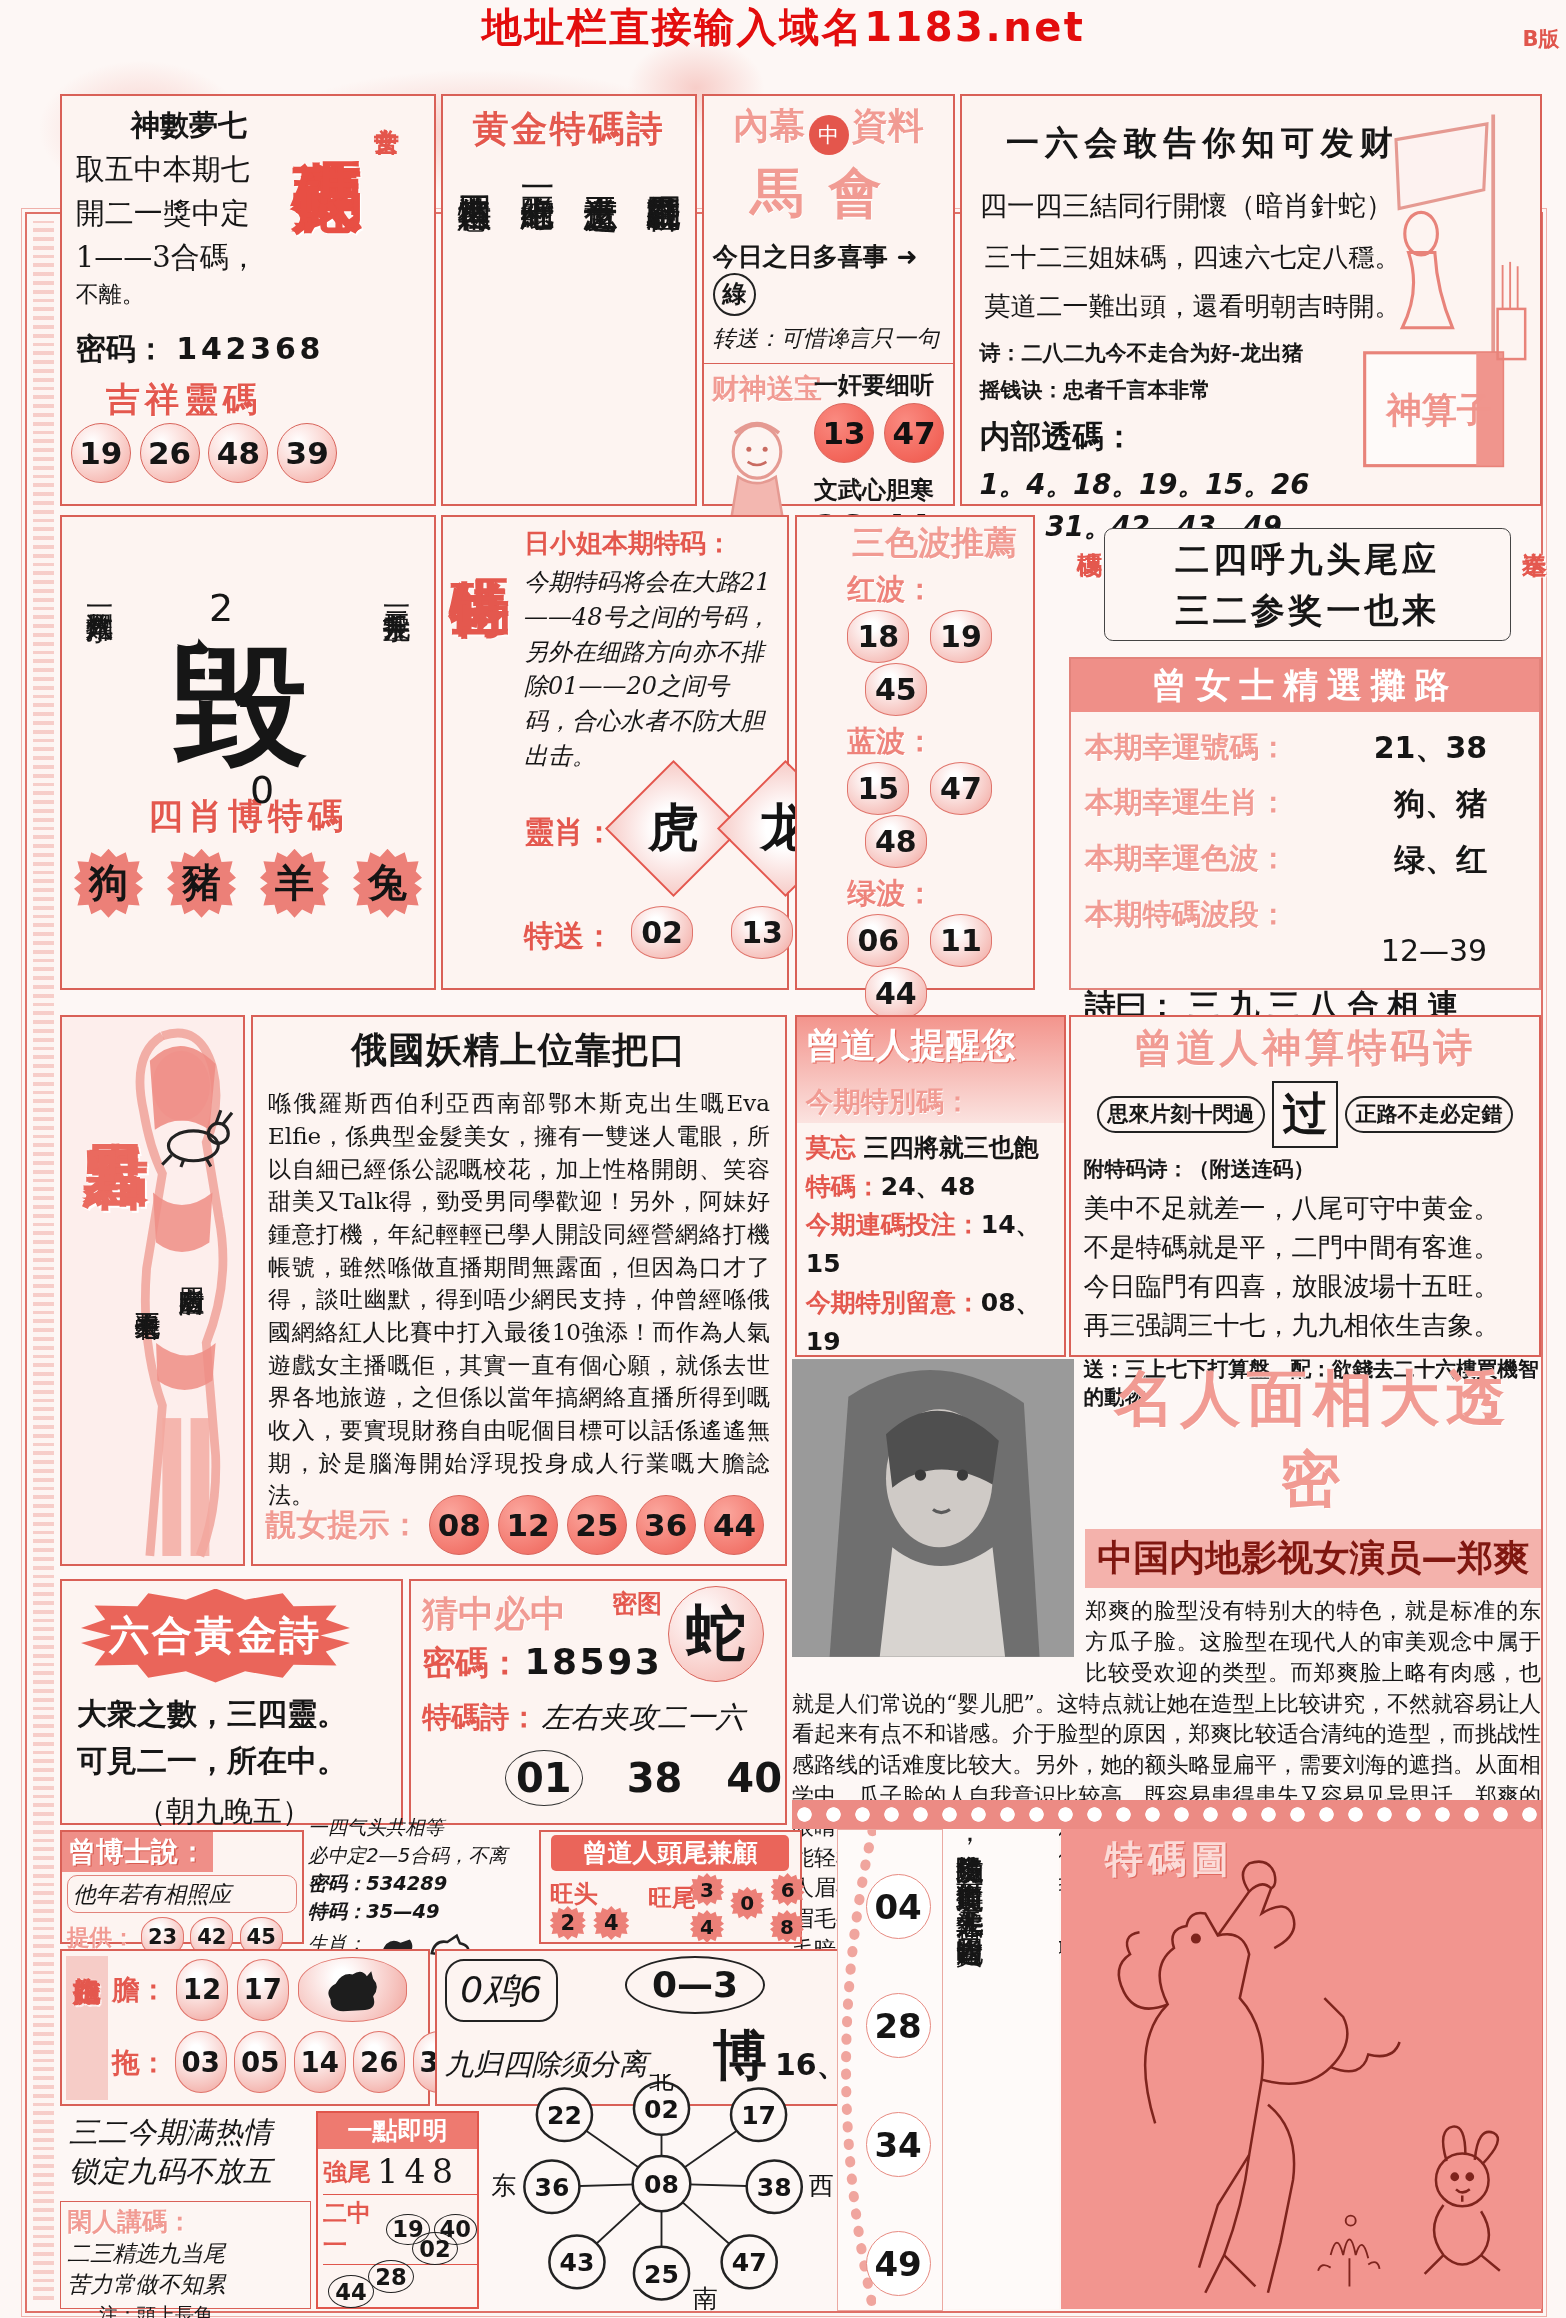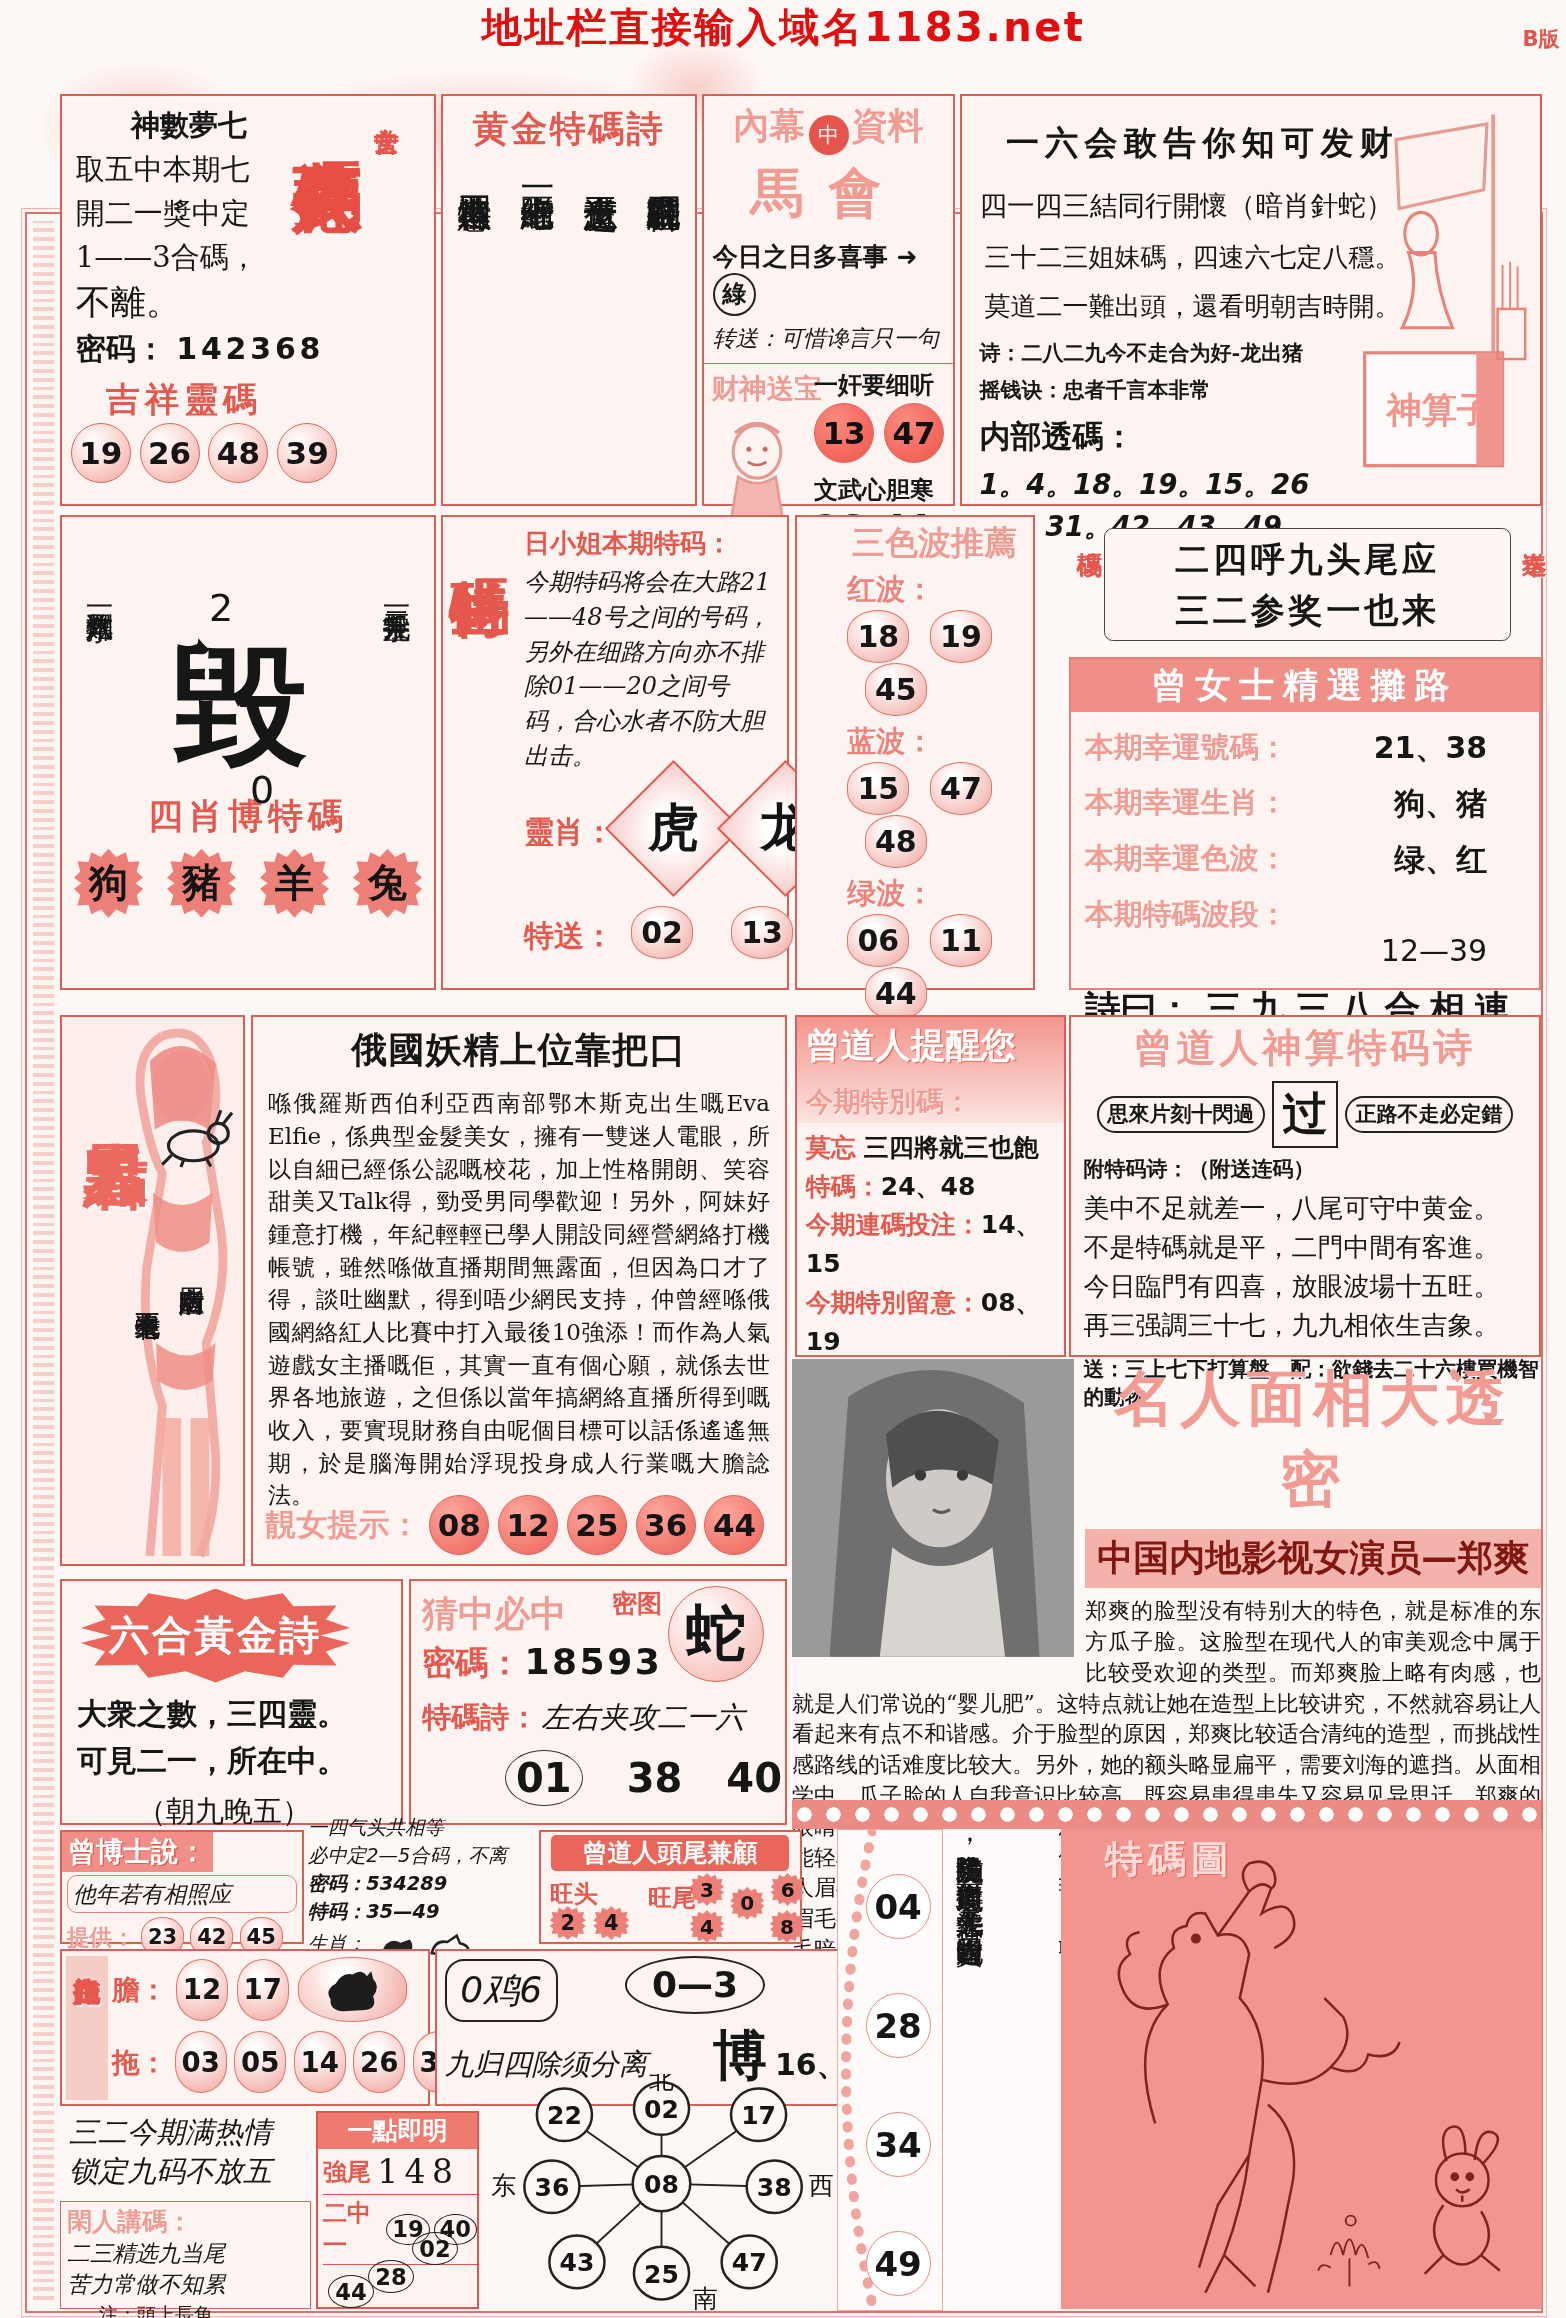--- a/index.html
+++ b/index.html
@@ -50,21 +50,21 @@
   <div class="abs smudge" style="left:627px;top:38px;width:138px;height:100px;"></div>
 
   <div class="abs" style="left:25px;top:212px;width:1514px;height:2097px;border:2.5px solid #df7168;outline:1.9px solid #efb0aa;outline-offset:3.8px;"></div>
   <div class="abs lace" style="left:33px;top:221px;width:21px;height:2079px;"></div>
 
   <div class="bx" style="left:60px;top:94px;width:376px;height:412px;">
     <div class="abs ser" style="left:69px;top:10px;font-size:29px;font-weight:bold;">神數夢七</div>
     <div class="abs ser" style="left:13.8px;top:54px;font-size:29px;">取五中本期七</div>
     <div class="abs ser" style="left:13.8px;top:98px;font-size:29px;">開二一獎中定</div>
     <div class="abs ser" style="left:13.8px;top:142px;font-size:29px;">1——3合碼，</div>
-    <div class="abs ser" style="left:13.8px;top:183px;font-size:35px;">不離。</div>
+    <div class="abs ser" style="left:13.8px;top:183px;font-size:23px;">不離。</div>
     <div class="abs" style="left:13.8px;top:233px;font-size:30px;font-weight:bold;">
       <span>密码：</span>
       <span style="letter-spacing:3.8px;">142368</span>
     </div>
     <div class="abs rt" style="left:44px;top:281px;font-size:34px;letter-spacing:5px;">吉祥靈碼</div>
     <div class="abs" style="left:8.8px;top:327px;display:flex;gap:8.8px;">
       <span class="cnum c92">19</span>
       <span class="cnum c92">26</span>
       <span class="cnum c92">48</span>
       <span class="cnum c92">39</span>
@@ -240,21 +240,21 @@
         <span class="ser" style="font-size:31px;font-weight:bold;margin-right:38px;">狗、猪</span>
       </div>
       <div style="display:flex;justify-content:space-between;margin-top:13.8px;">
         <span class="pinkoutline" style="font-size:29px;">本期幸運色波：</span>
         <span class="ser" style="font-size:31px;font-weight:bold;margin-right:38px;">绿、红</span>
       </div>
       <div style="display:flex;justify-content:space-between;margin-top:13.8px;">
         <span class="pinkoutline" style="font-size:29px;">本期特碼波段：</span>
         <span style="font-size:30px;font-weight:normal;margin-right:38px;margin-top:38px;">12—39</span>
       </div>
-      <div style="margin-top:17.5px;font-size:36px;font-weight:bold;">
+      <div style="margin-top:17.5px;font-size:31px;font-weight:bold;">
         <span class="ser">詩曰：</span>
         <span class="ser" style="letter-spacing:8.8px;">三九三八合相連</span>
       </div>
     </div>
   </div>
 
   <div class="bx" style="left:60px;top:1015px;width:185px;height:551px;background:#fdeeec;">
     <svg class="abs" style="left:25px;top:0;" width="157" height="549" viewBox="0 0 250 876">
       <path d="M120 30 Q180 10 200 80 Q215 140 190 200 L210 320 Q230 420 190 520 L205 700 Q208 790 180 860" fill="none" stroke="#ef9d95" stroke-width="14" opacity="0.8"></path>
       <path d="M120 30 Q70 60 90 150 Q100 210 120 250 L95 400 Q85 520 120 620 L100 860" fill="none" stroke="#ef9d95" stroke-width="14" opacity="0.8"></path>

